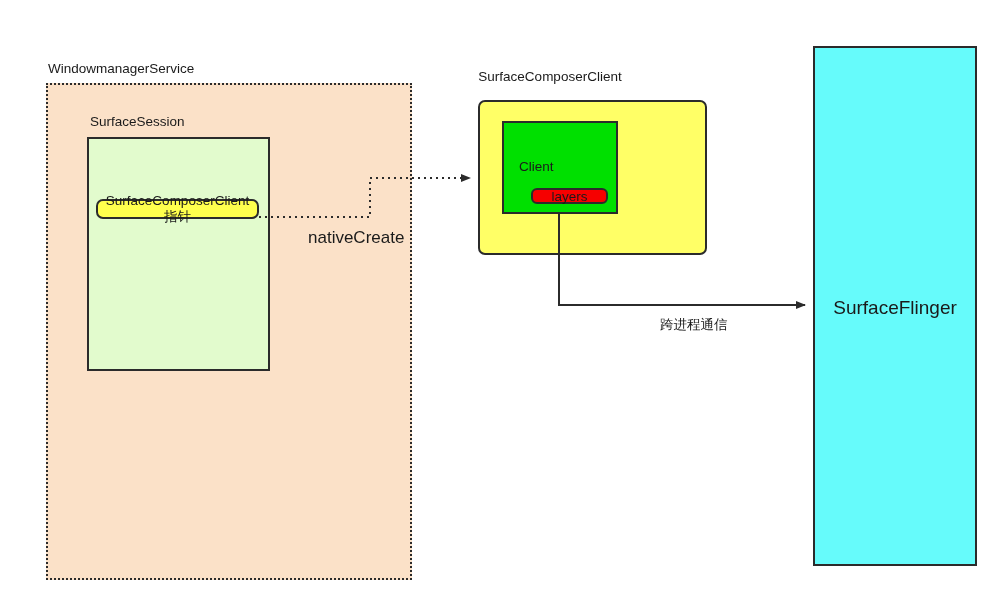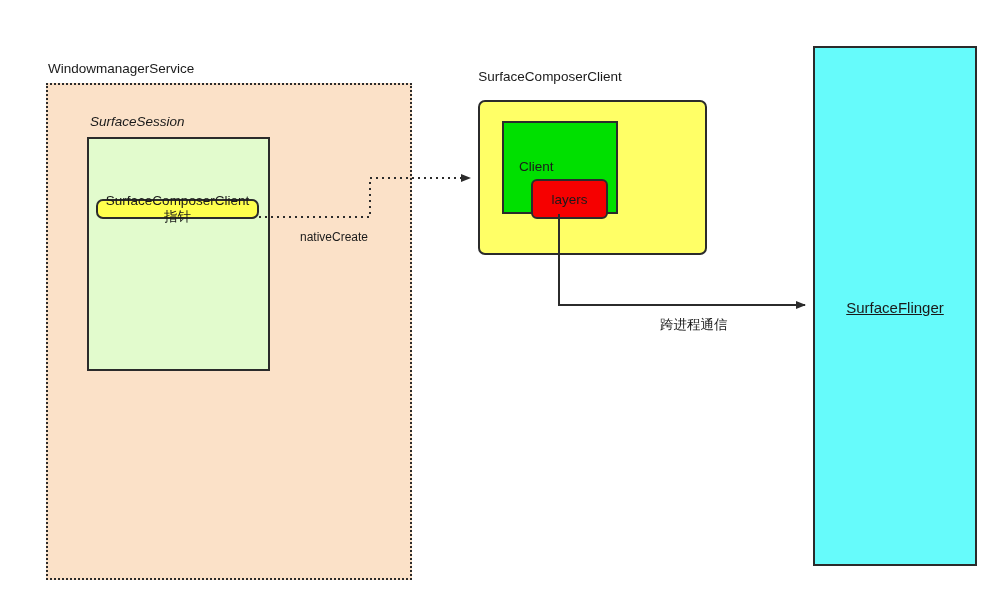--- a/index.html
+++ b/index.html
@@ -42,21 +42,20 @@
     white-space: nowrap;
   }
   
   .session-label {
     position: absolute;
     left: 90px;
     top: 113px;
     font-size: 13.5px;
     line-height: 17px;
     white-space: nowrap;
-    font-style: italic;
   }
   .session-box {
     position: absolute;
     left: 87px;
     top: 137px;
     width: 183px;
     height: 234px;
     background: #e2fbcd;
     border: 2px solid #2b2b2b;
     box-sizing: border-box;
@@ -76,23 +75,23 @@
     align-items: center;
     justify-content: flex-end;
     text-align: center;
     font-size: 13.5px;
     line-height: 16px;
     padding: 0 3px;
   }
   
   .native-create-label {
     position: absolute;
-    left: 300px;
+    left: 308px;
     top: 229px;
-    font-size: 12px;
+    font-size: 17px;
     line-height: 17px;
     white-space: nowrap;
   }
   
   .scc-label {
     position: absolute;
     left: 476px;
     top: 69px;
     width: 148px;
     font-size: 13.5px;
@@ -125,23 +124,23 @@
     left: 519px;
     top: 134px;
     font-size: 13.5px;
     line-height: 17px;
     white-space: nowrap;
     margin-top: 24px;
   }
   .layers-box {
     position: absolute;
     left: 531px;
-    top: 179px;
+    top: 188px;
     width: 77px;
-    height: 40px;
+    height: 16px;
     background: #f60000;
     border: 2px solid #2b2b2b;
     border-radius: 6px;
     box-sizing: border-box;
     display: flex;
     align-items: center;
     justify-content: center;
     font-size: 13.5px;
     line-height: 15px;
   }
@@ -155,23 +154,22 @@
     background: #66fbfb;
     border: 2px solid #2b2b2b;
     box-sizing: border-box;
   }
   .sf-label {
     position: absolute;
     left: 813px;
     top: 299px;
     width: 164px;
     text-align: center;
-    font-size: 15px;
-    line-height: 17px;
-    text-decoration: underline;
+    font-size: 19px;
+    line-height: 17px;
   }
   
   .ipc-label {
     position: absolute;
     left: 660px;
     top: 316px;
     font-size: 13.5px;
     line-height: 17px;
     white-space: nowrap;
   }

